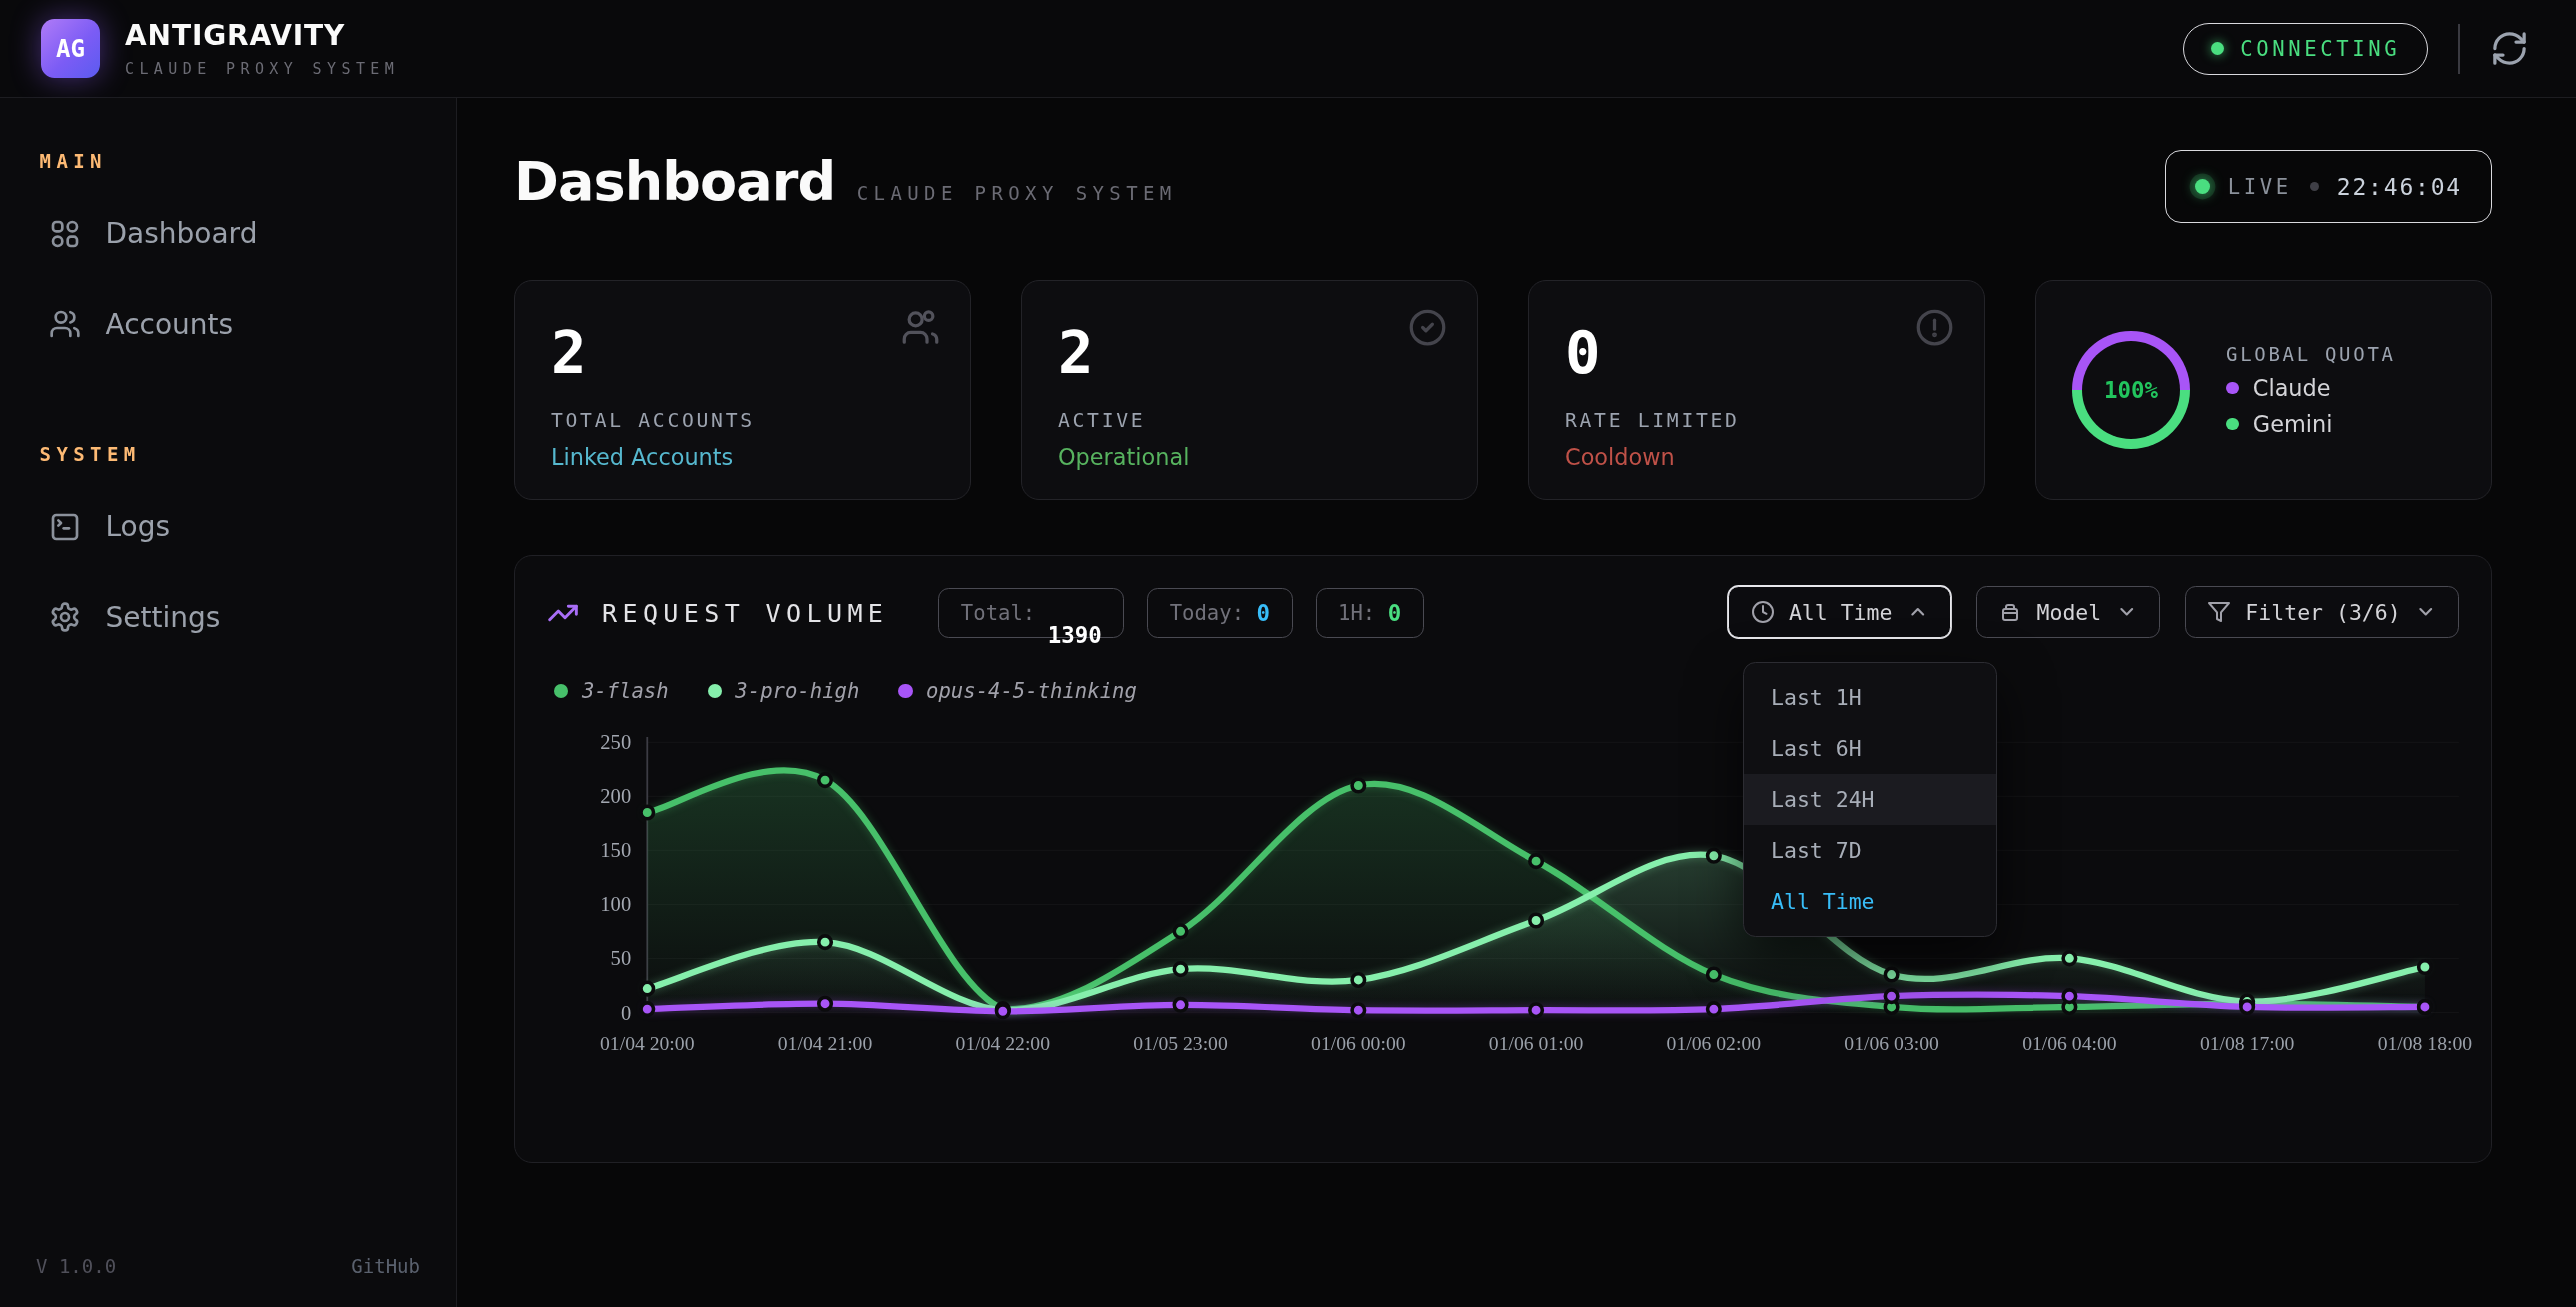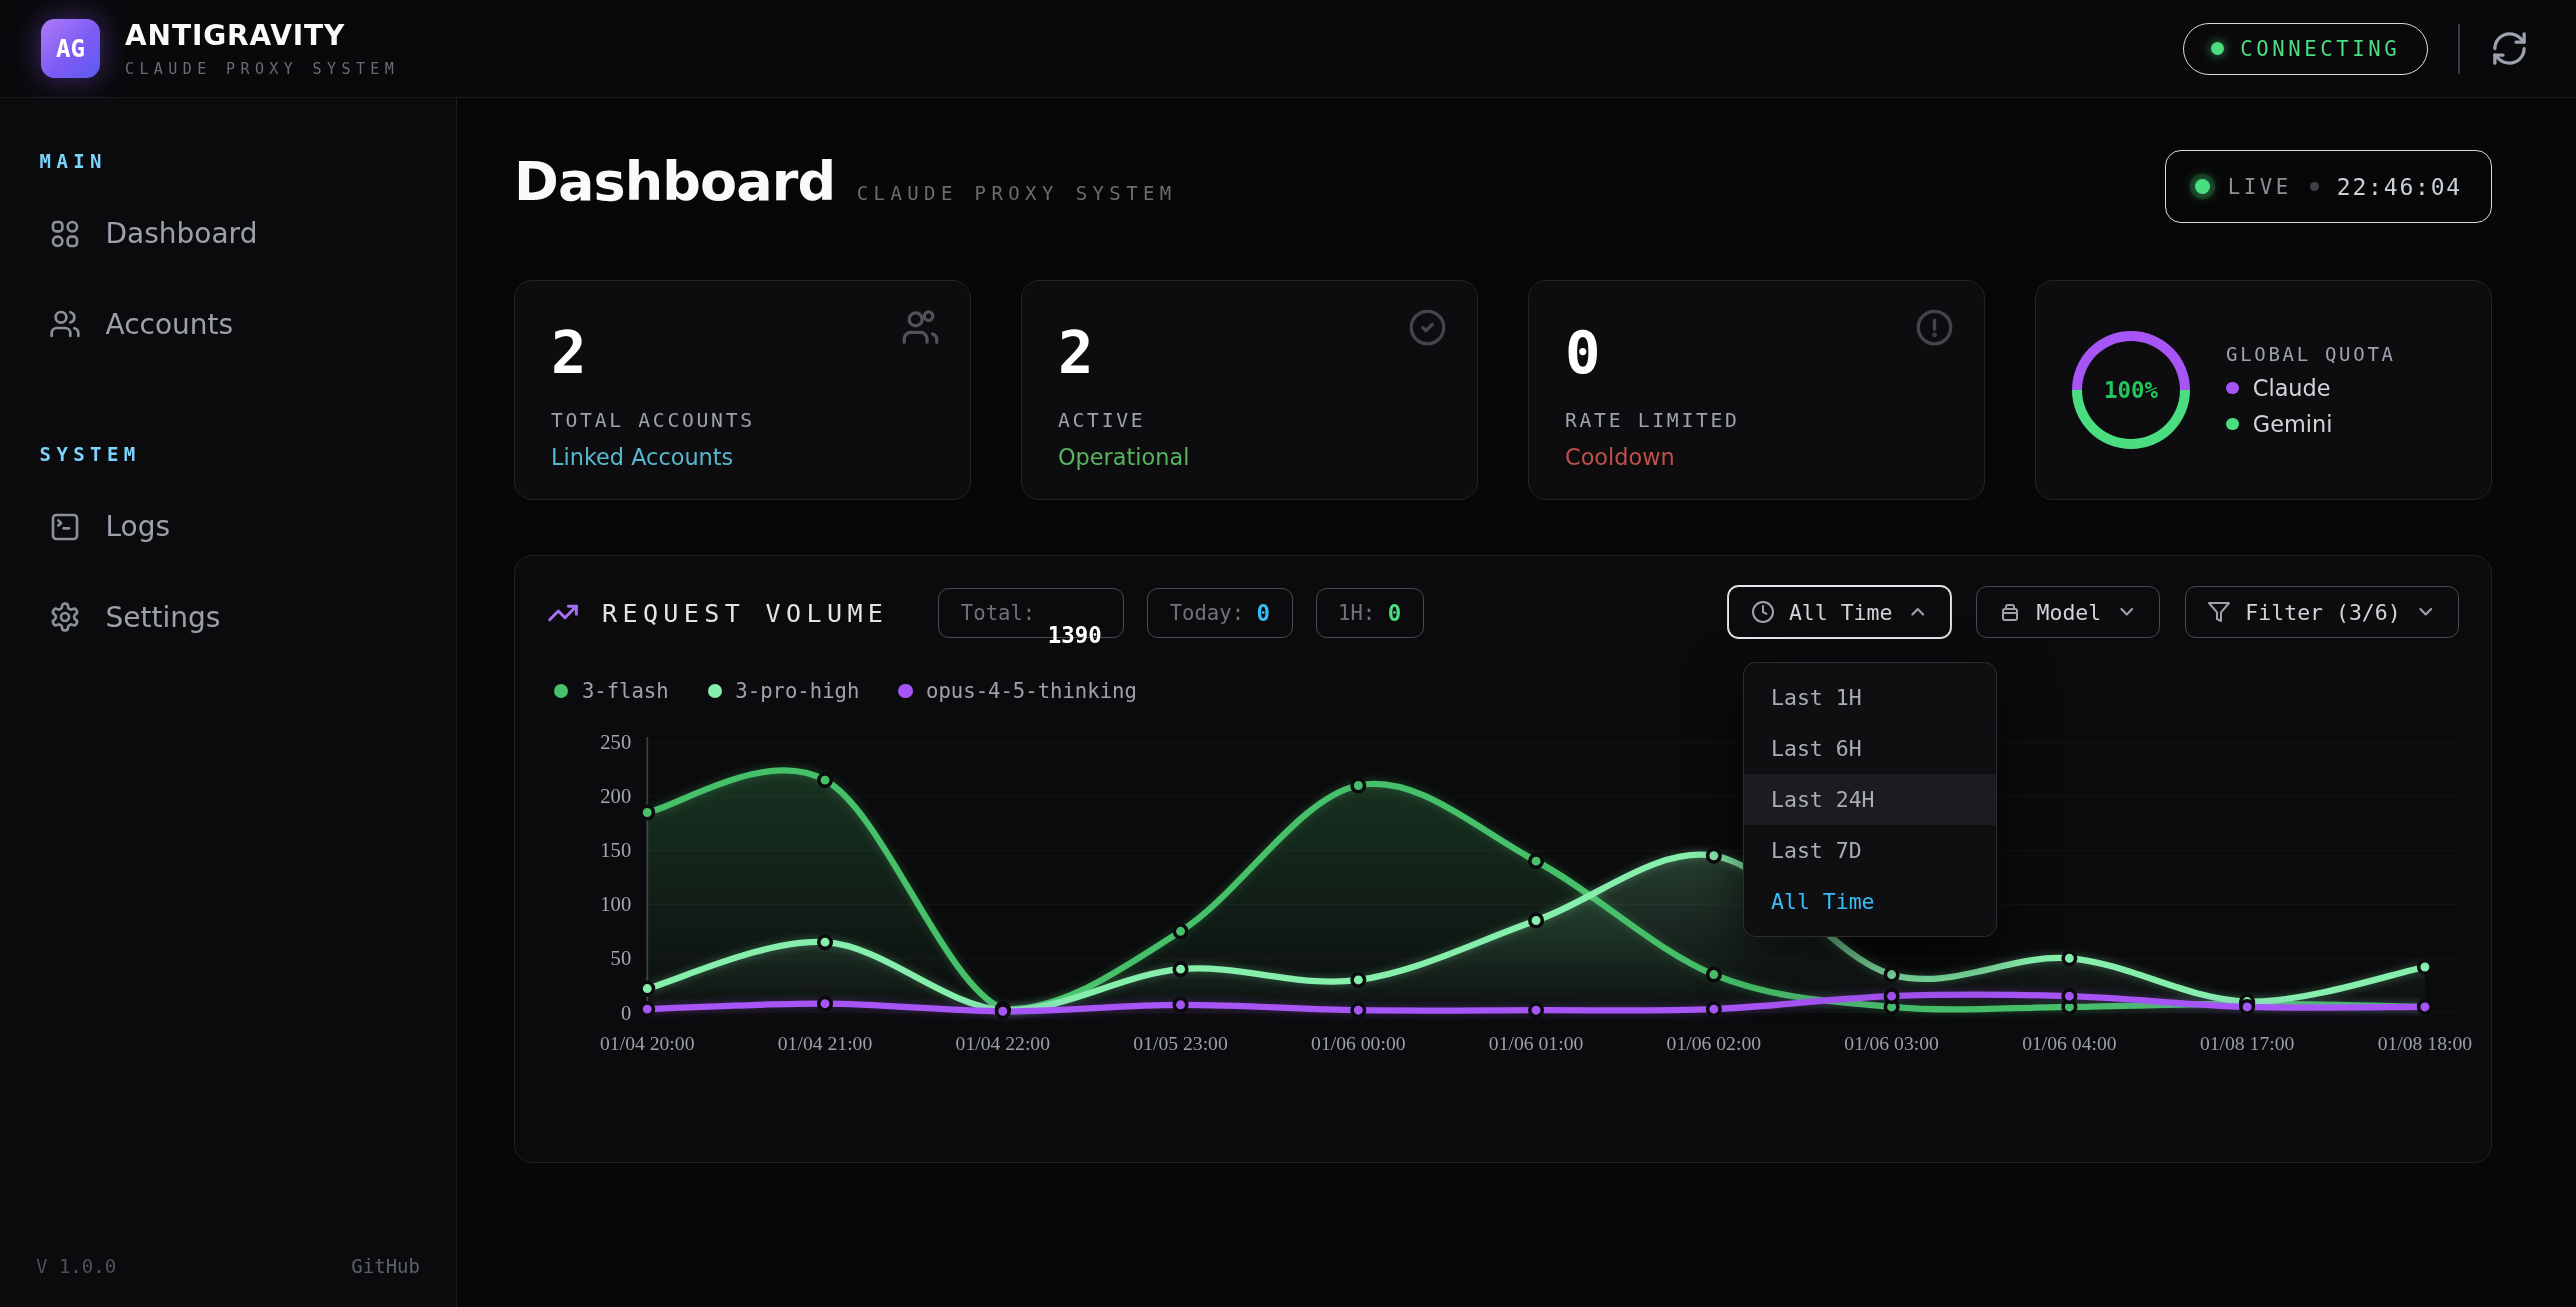--- a/index.html
+++ b/index.html
@@ -34,21 +34,21 @@
   .top-divider { width:1.8px; height:50px; background:#3a3a41; }
   .refresh-btn { width:39px; height:39px; color:#9ca3af; cursor:pointer; }
   .refresh-btn svg { width:100%; height:100%; }
 
   
   .layout { display:flex; height:1209px; }
   .sidebar {
     width:458px; background:#0b0b0d; border-right:0.9px solid #1d1d21;
     display:flex; flex-direction:column; padding:52px 36px 30px 36px; position:relative;
   }
-  .side-section { font-size:19px; font-weight:bold; letter-spacing:5.4px; color:#7dd3fc; margin:0 0 27px 3.6px; }
+  .side-section { font-size:19px; font-weight:bold; letter-spacing:5.4px; color:#fdba74; margin:0 0 27px 3.6px; }
   .side-section.sys { margin-top:63px; }
   .side-item {
     display:flex; align-items:center; gap:25px; padding:18px 12.5px; margin-bottom:21.5px;
     border-radius:10.7px; color:#9ba1ab; cursor:pointer;
   }
   .side-item .s-icon { width:32px; height:32px; flex:0 0 auto; color:#8b919b; }
   .side-item .s-icon svg { width:100%; height:100%; }
   .side-item span.lbl { font-size:28px; }
   .side-footer { margin-top:auto; display:flex; justify-content:space-between; align-items:center; color:#50505a; font-size:19px; }
   .side-footer .gh { cursor:pointer; color:#5a616e; }
@@ -128,21 +128,21 @@
     box-shadow:0 21.5px 54px rgba(0,0,0,.65);
   }
   .menu-item {
     height:51px; display:flex; align-items:center; padding:0 27px;
     font-family:"DejaVu Sans Mono",monospace; font-size:21.5px; color:#a8aeb8; cursor:pointer;
   }
   .menu-item.hovered { background:#1b1b20; }
   .menu-item.selected { color:#38bdf8; }
 
   .legend { display:flex; gap:39px; margin-top:41px; margin-left:7.2px; }
-  .leg-item { display:flex; align-items:center; gap:13.4px; font-family:"DejaVu Sans Mono",monospace; font-size:20.6px; color:#a1a1aa; }
+  .leg-item { display:flex; align-items:center; gap:13.4px; font-family:"DejaVu Sans Mono",monospace; font-size:20.6px; color:#a1a1aa;font-style:italic; }
   .leg-dot { width:14.3px; height:14.3px; border-radius:50%; }
 
   .plot-wrap { margin-top:25px; }
   #volume-chart { overflow:visible; display:block; }
 </style>
 </head>
 <body>
 
 <header class="topbar">
   <div class="brand">

